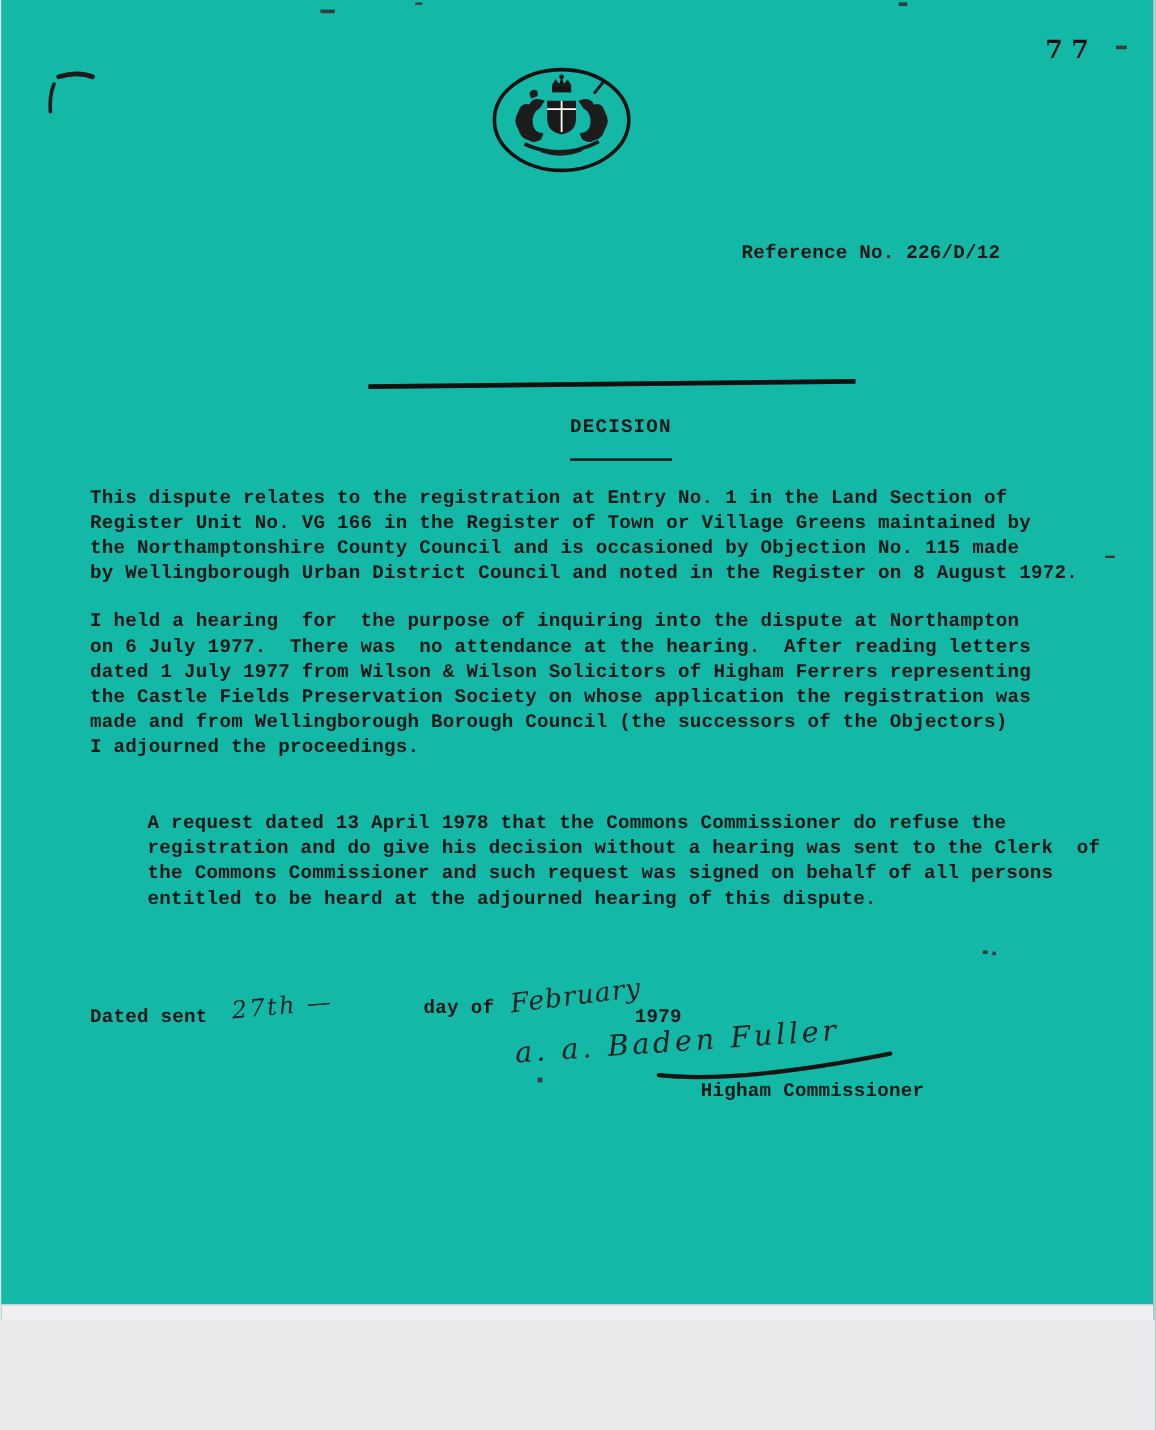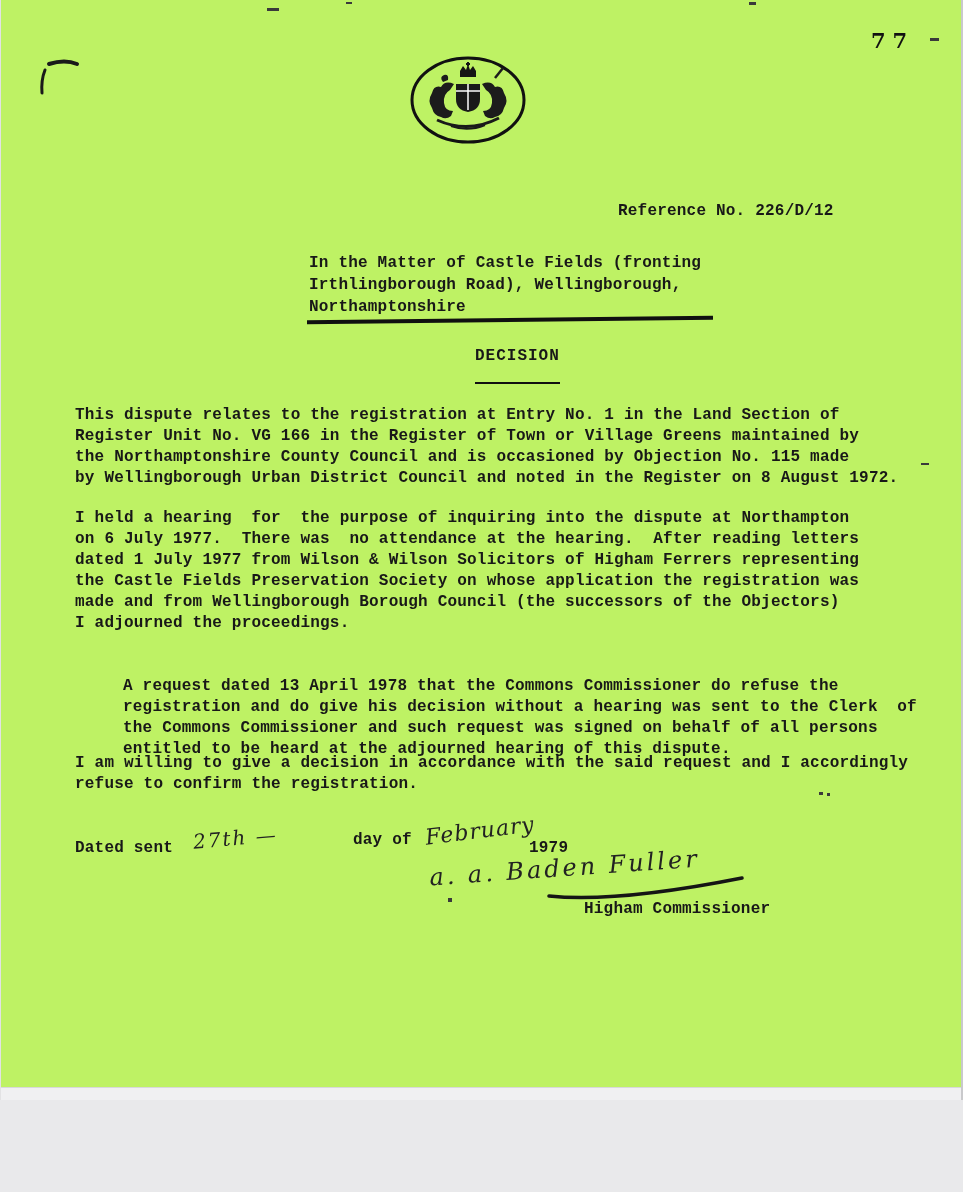--- a/index.html
+++ b/index.html
@@ -1,18 +1,18 @@
 <!DOCTYPE html>
 <html><head>
 <meta charset="utf-8">
 <style>
   html,body { margin:0; padding:0; background:#e9e9eb; }
   .page {
     position:relative; width:963px; height:1100px; margin:0 auto;
-    background:#bef264; overflow:hidden;
+    background:#14b8a6; overflow:hidden;
     font-family:"Liberation Mono", monospace; color:#1a1a1a;
     border-right:2px solid #c9c9cc; border-left:1px solid #e2e2e4;
     box-sizing:border-box;
   }
   .tw {
     position:absolute; white-space:pre;
     font-size:16px; line-height:21px; font-weight:700;
     letter-spacing:0.2px; color:#181818;
   }
   .tw-heading { text-decoration:none; }
@@ -71,23 +71,20 @@
   <div style="position:absolute; left:34px; top:52px; width:52px; height:46px;">
     <svg width="52" height="46" viewBox="0 0 52 46">
       <path d="M14 12 q16 -5 28 0" fill="none" stroke="#1a1a1a" stroke-width="4" stroke-linecap="round"></path>
       <path d="M10 18 q-4 10 -3 23" fill="none" stroke="#1a1a1a" stroke-width="3" stroke-linecap="round"></path>
     </svg>
   </div>
 
 
   <div class="tw" style="left:617px; top:201px;">Reference No. 226/D/12</div>
 
-  <div class="tw" style="left:308px; top:252px; line-height:22px;">In the Matter of Castle Fields (fronting
-Irthlingborough Road), Wellingborough,
-Northamptonshire</div>
 
   <div class="rule" style="left:306px; top:318px; width:406px; height:4px; transform:rotate(-0.6deg);"></div>
 
   <div class="tw tw-heading underlined" style="left:474px; top:346px; letter-spacing:1px;">DECISION</div>
 
   <div class="tw" style="left:74px; top:405px;">This dispute relates to the registration at Entry No. 1 in the Land Section of
 Register Unit No. VG 166 in the Register of Town or Village Greens maintained by
 the Northamptonshire County Council and is occasioned by Objection No. 115 made
 by Wellingborough Urban District Council and noted in the Register on 8 August 1972.</div>
 
@@ -96,22 +93,20 @@
 dated 1 July 1977 from Wilson &amp; Wilson Solicitors of Higham Ferrers representing
 the Castle Fields Preservation Society on whose application the registration was
 made and from Wellingborough Borough Council (the successors of the Objectors)
 I adjourned the proceedings.</div>
 
   <div class="tw" style="left:74px; top:676px;margin-left:48px;">A request dated 13 April 1978 that the Commons Commissioner do refuse the
 registration and do give his decision without a hearing was sent to the Clerk  of
 the Commons Commissioner and such request was signed on behalf of all persons
 entitled to be heard at the adjourned hearing of this dispute.</div>
 
-  <div class="tw" style="left:74px; top:753px;">I am willing to give a decision in accordance with the said request and I accordingly
-refuse to confirm the registration.</div>
 
   <div class="tw" style="left:74px; top:838px;">Dated sent</div>
 
   <div class="hw" style="left:192px; top:826px; font-size:20px; transform:rotate(-5deg); letter-spacing:2px;">27th —</div>
 
   <div class="tw" style="left:352px; top:830px;">day of</div>
 
   <div class="hw" style="left:424px; top:818px; font-size:22px; transform:rotate(-7deg); letter-spacing:1px;">February</div>
 
   <div class="tw" style="left:528px; top:838px;">1979</div>

